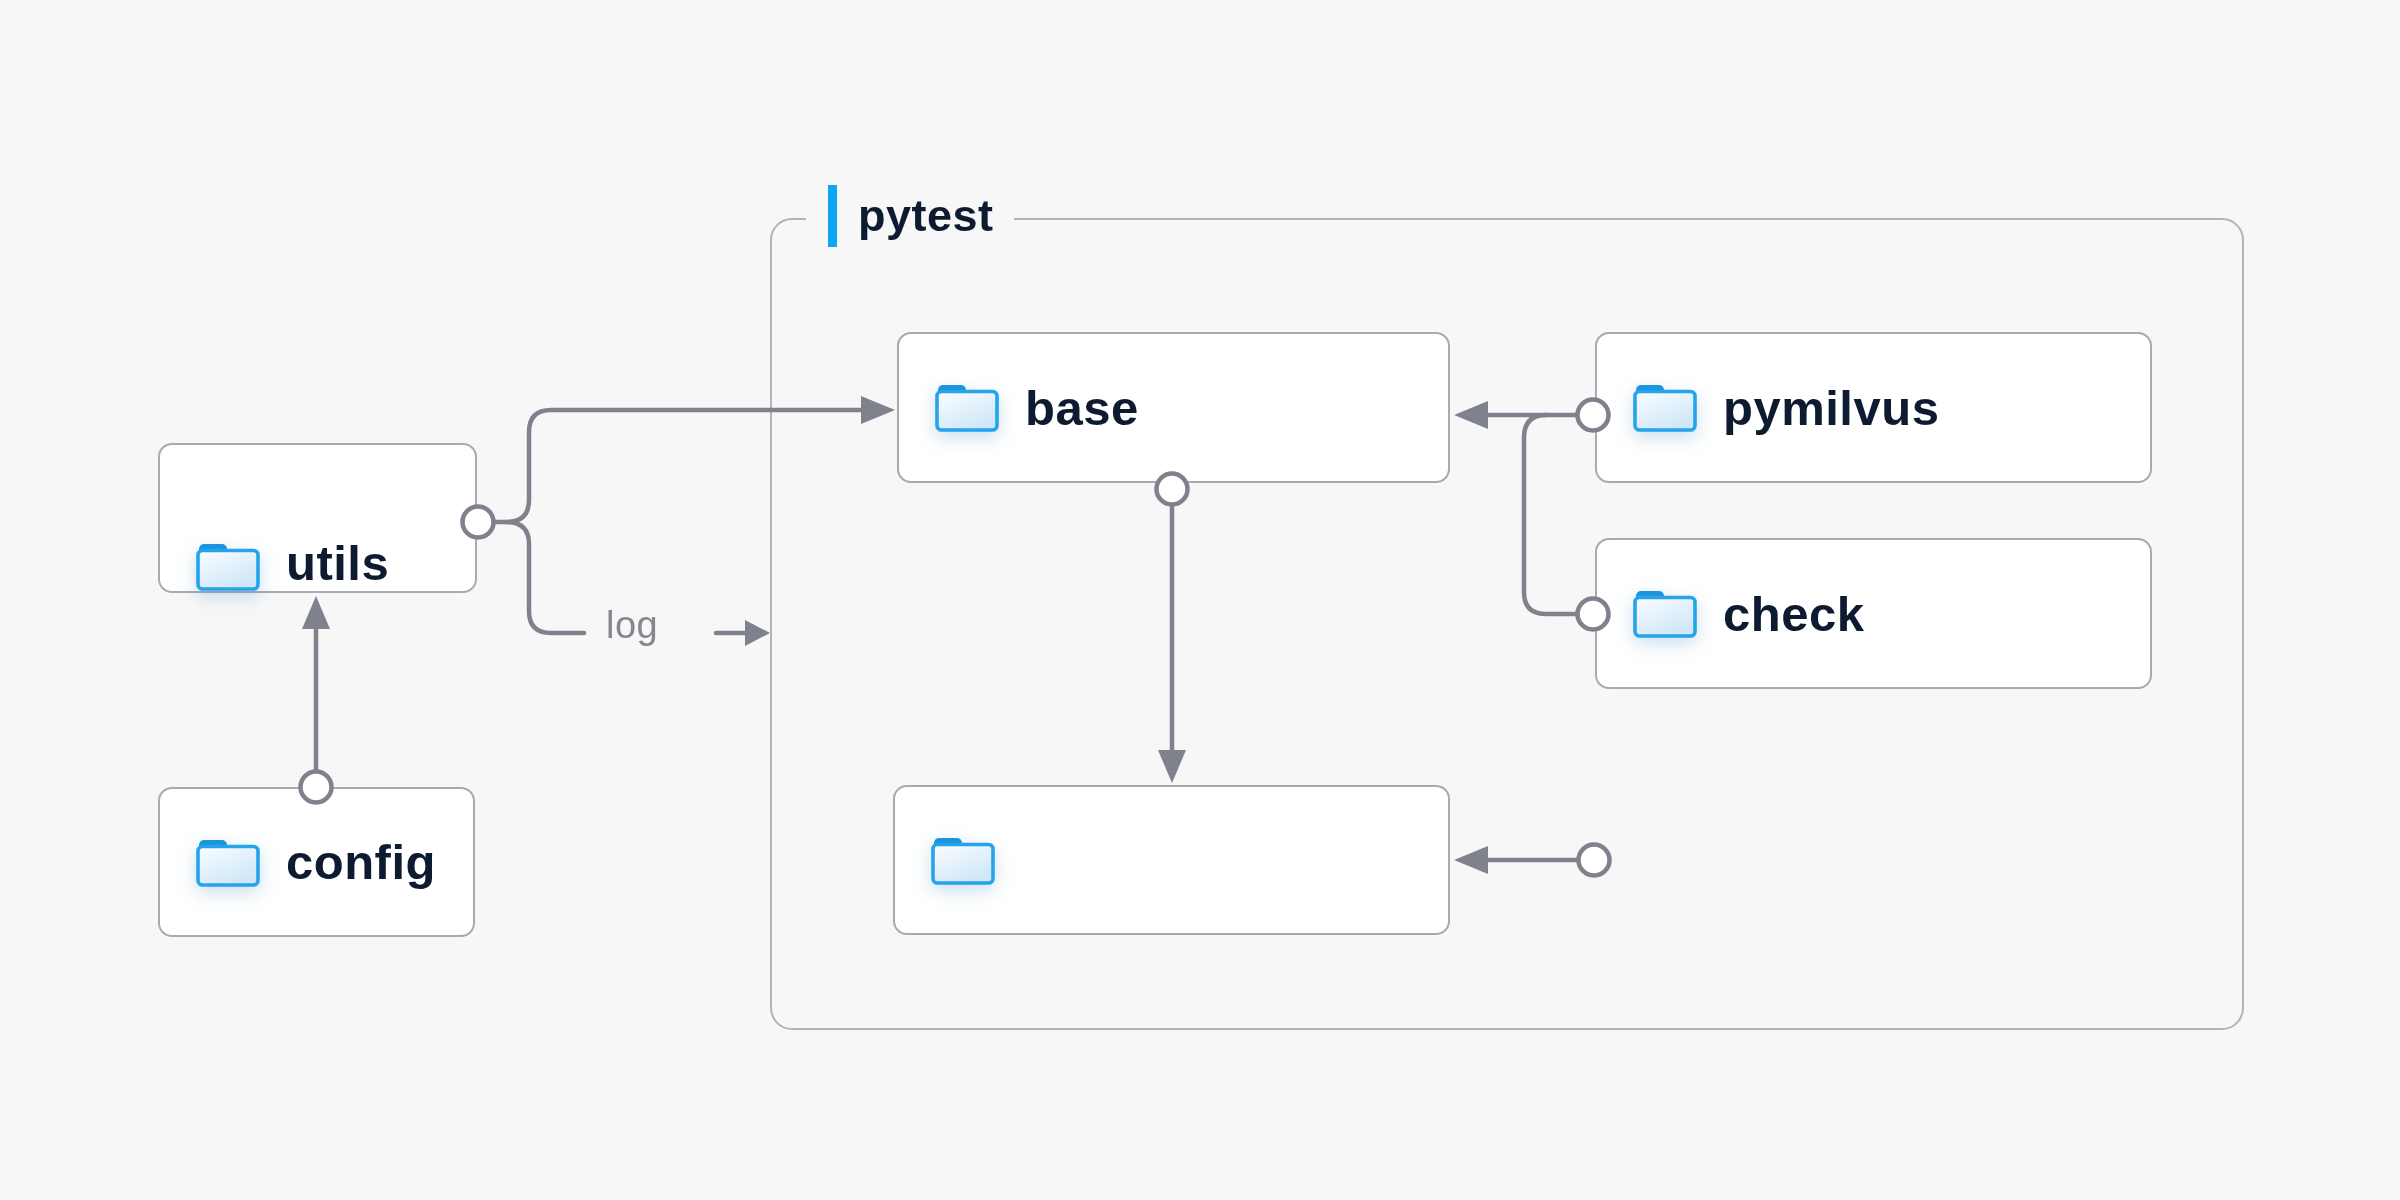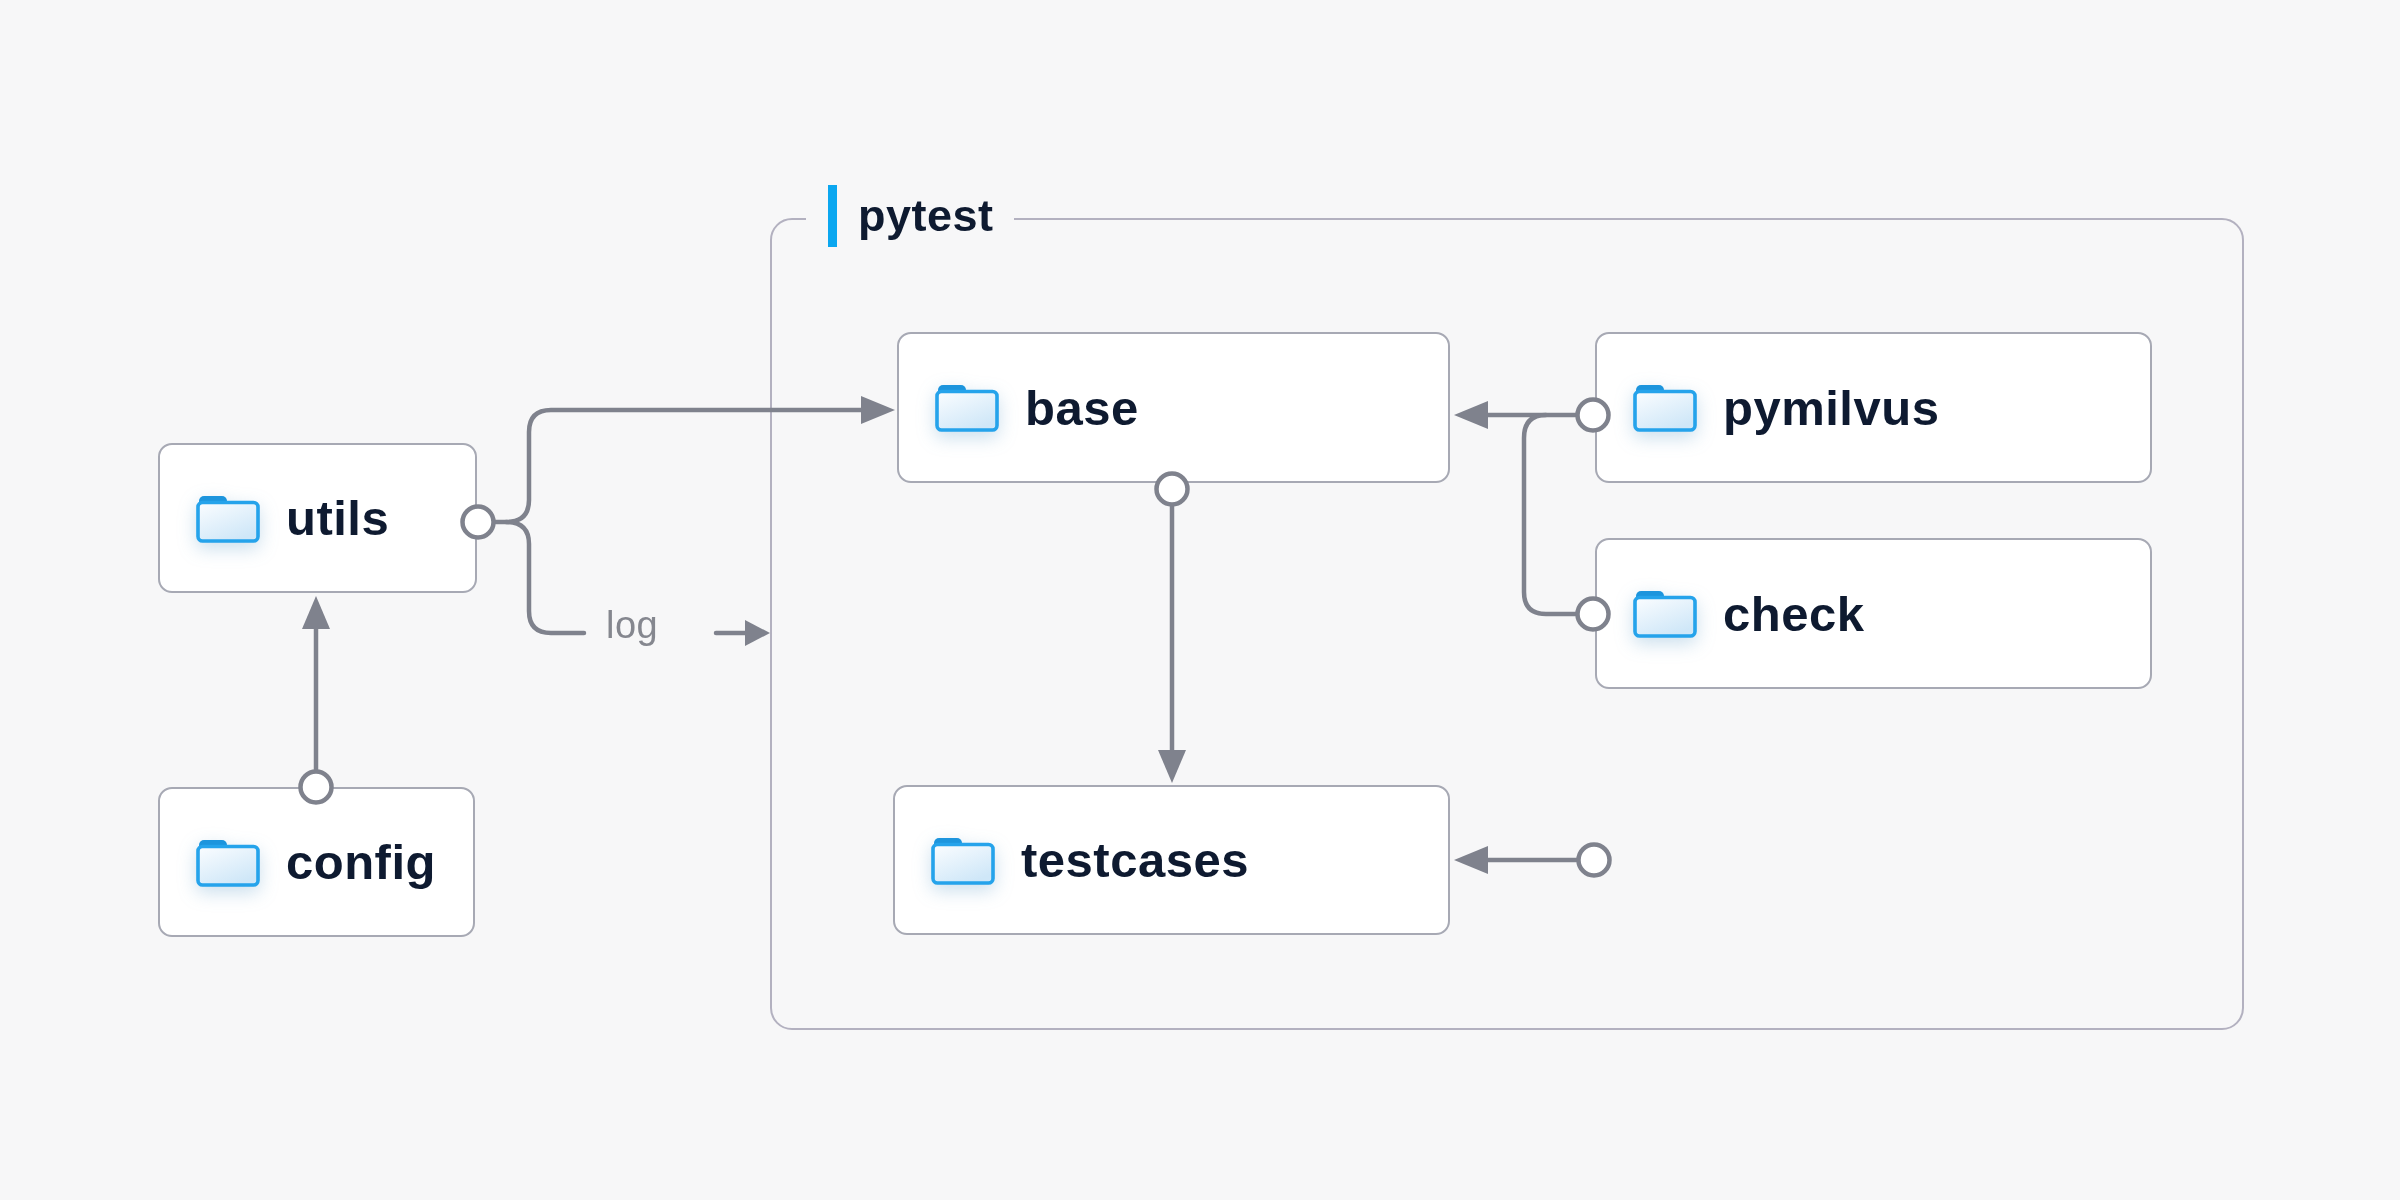--- a/index.html
+++ b/index.html
@@ -38,21 +38,21 @@
     display:flex;align-items:center;
     padding-left:36px;z-index:2;
   }
   .node .label{
     margin-left:26px;
     font-size:49px;font-weight:600;letter-spacing:.5px;
     color:#0e1a30;white-space:nowrap;
   }
   .node svg.folder{flex:0 0 auto;filter:drop-shadow(0 6px 9px rgba(70,140,190,.28));}
 
-  .node-utils    {left:158px; top:443px; width:319px; height:150px;}
+  .node-utils    {left:158px; top:443px; width:319px; height:150px;align-items:flex-end;}
   .node-config   {left:158px; top:787px; width:317px; height:150px;}
   .node-base     {left:897px; top:332px; width:553px; height:151px;}
   .node-pymilvus {left:1595px;top:332px; width:557px; height:151px;}
   .node-check    {left:1595px;top:538px; width:557px; height:151px;}
   .node-testcases{left:893px; top:785px; width:557px; height:150px;}
   .node-common   {left:1595px;top:785px; width:557px; height:150px;}
 
   
   svg.wires{position:absolute;inset:0;z-index:4;pointer-events:none;}
 
@@ -120,21 +120,20 @@
       <rect x="2" y="8.5" width="60" height="38.5" rx="4.5" fill="url(#foldergrad)" stroke="#25a3eb" stroke-width="3.6"></rect>
     </svg>
     <span class="label">check</span>
   </div>
 
   <div class="node node-testcases">
     <svg class="folder" width="64" height="49" viewBox="0 0 64 49">
       <rect x="3" y="2" width="28" height="16" rx="5" fill="#1d95dd"></rect>
       <rect x="2" y="8.5" width="60" height="38.5" rx="4.5" fill="url(#foldergrad)" stroke="#25a3eb" stroke-width="3.6"></rect>
     </svg>
-    <span class="label">testcases</span>
   </div>
 
 
   <div class="log-label">log</div>
 
   <svg class="wires" width="2400" height="1200" viewBox="0 0 2400 1200">
     <g stroke="#7f828d" stroke-width="4.5" fill="none" stroke-linecap="round" stroke-linejoin="round">
 
       <g>
         <path d="M316,770 L316,627"></path>

